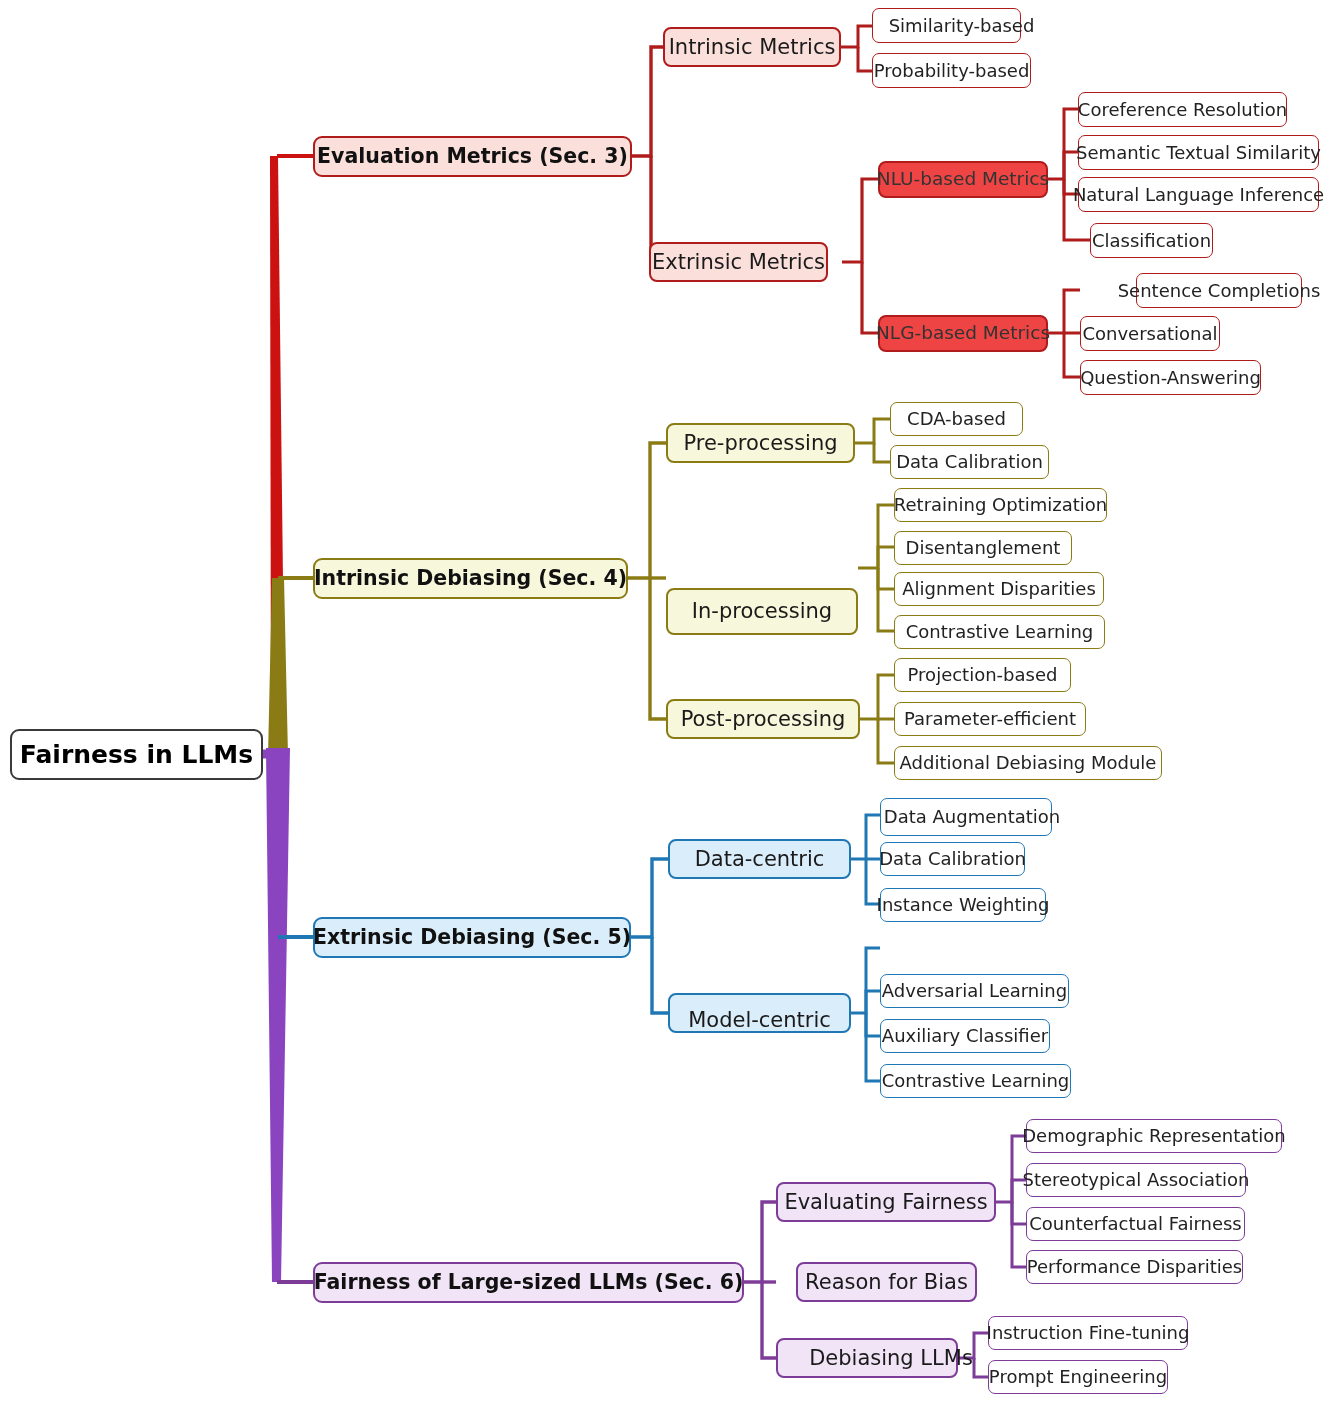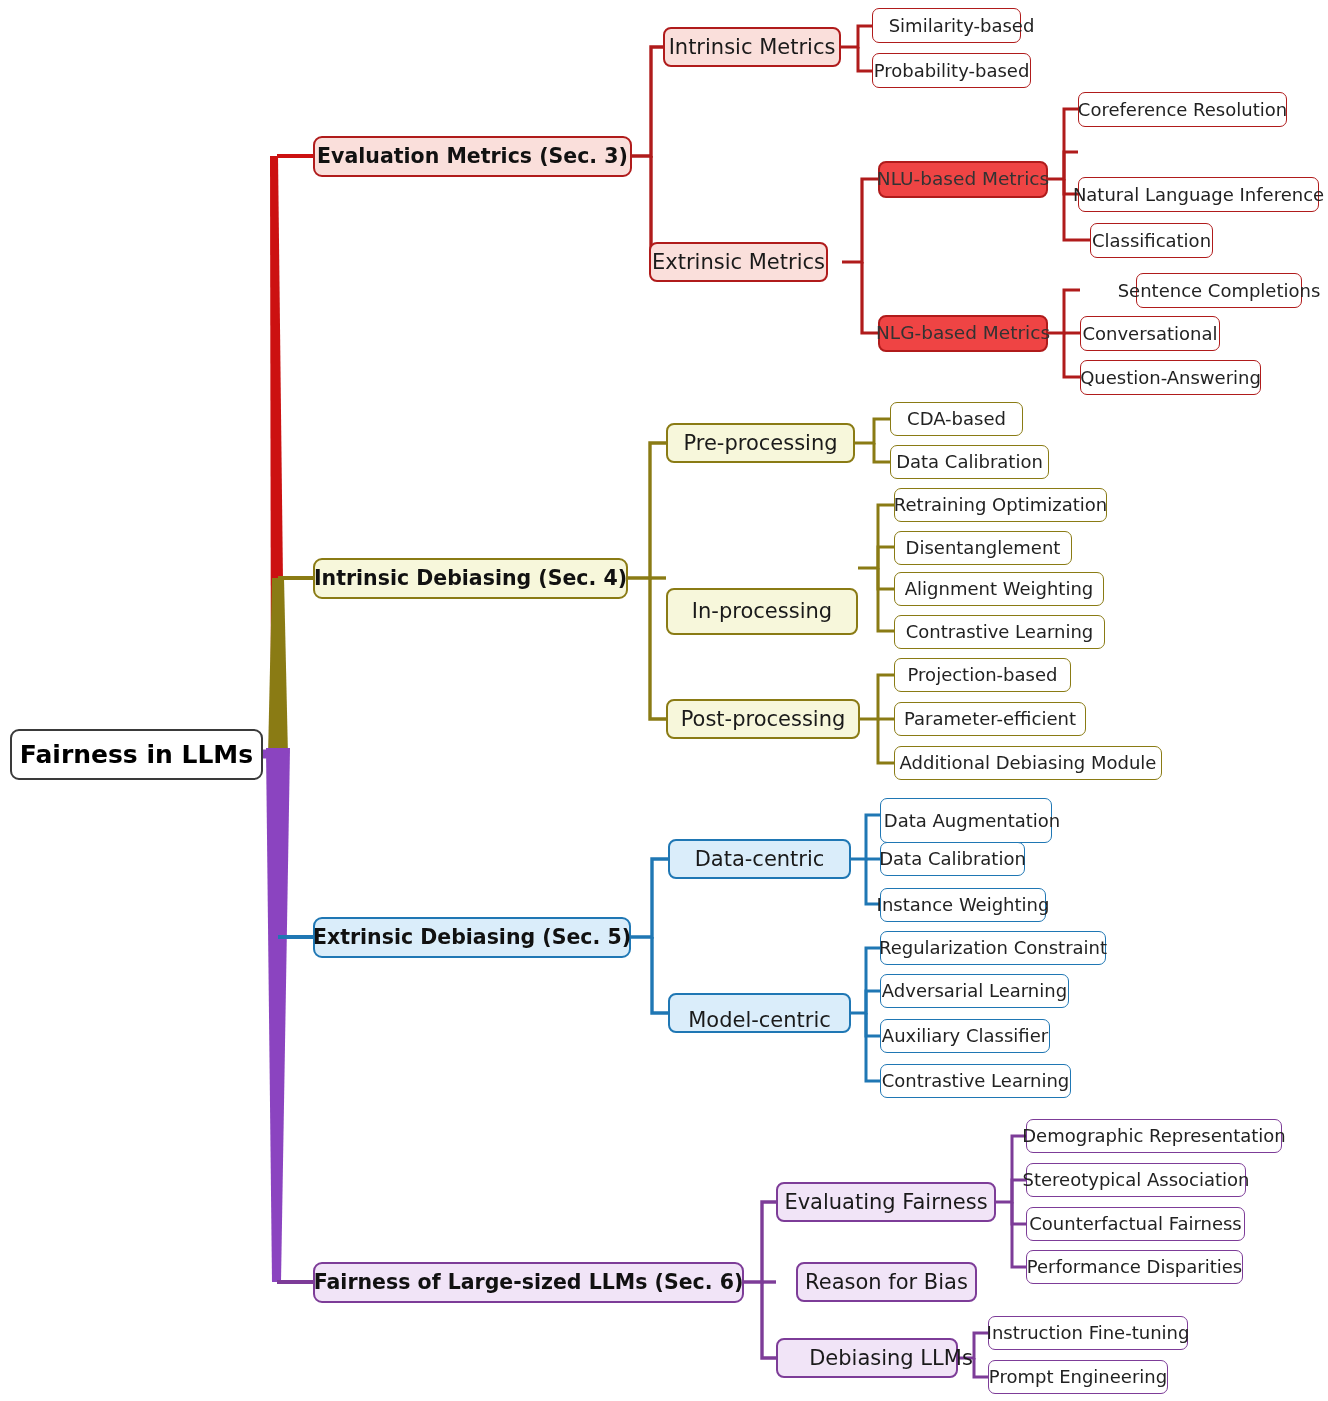--- a/index.html
+++ b/index.html
@@ -134,20 +134,23 @@
   <div class="node n-l2 c-red fill" style="left:649px;top:242px;width:179px;height:40px;">
     <span>Extrinsic Metrics</span>
   </div>
 
   <div class="node n-l2 small c-red fillsoft" style="left:878px;top:161px;width:170px;height:37px;">
     <span>NLU-based Metrics</span>
   </div>
   <div class="node n-leaf c-red" style="left:1078px;top:92px;width:209px;height:35px;">
     <span>Coreference Resolution</span>
   </div>
+  <div class="node n-leaf c-red" style="left:1078px;top:135px;width:241px;height:35px;">
+    <span>Semantic Textual Similarity</span>
+  </div>
   <div class="node n-leaf c-red" style="left:1078px;top:177px;width:241px;height:35px;">
     <span>Natural Language Inference</span>
   </div>
   <div class="node n-leaf c-red" style="left:1090px;top:223px;width:123px;height:35px;">
     <span>Classification</span>
   </div>
 
   <div class="node n-l2 small c-red fillsoft" style="left:878px;top:315px;width:170px;height:37px;">
     <span>NLG-based Metrics</span>
   </div>
@@ -178,21 +181,21 @@
   <div class="node n-l2 c-olive fill" style="left:666px;top:548px;width:192px;height:47px;margin-top:40px;">
     <span>In-processing</span>
   </div>
   <div class="node n-leaf c-olive" style="left:894px;top:488px;width:213px;height:34px;">
     <span>Retraining Optimization</span>
   </div>
   <div class="node n-leaf c-olive" style="left:894px;top:531px;width:178px;height:34px;">
     <span>Disentanglement</span>
   </div>
   <div class="node n-leaf c-olive" style="left:894px;top:572px;width:210px;height:34px;">
-    <span>Alignment Weighting</span>
+    <span>Alignment Disparities</span>
   </div>
   <div class="node n-leaf c-olive" style="left:894px;top:615px;width:211px;height:34px;">
     <span>Contrastive Learning</span>
   </div>
 
   <div class="node n-l2 c-olive fill" style="left:666px;top:699px;width:194px;height:40px;">
     <span>Post-processing</span>
   </div>
   <div class="node n-leaf c-olive" style="left:894px;top:658px;width:177px;height:34px;">
     <span>Projection-based</span>
@@ -204,36 +207,33 @@
     <span>Additional Debiasing Module</span>
   </div>
 
   <div class="node n-l1 c-blue fill" style="left:313px;top:917px;width:318px;height:41px;">
     <span>Extrinsic Debiasing (Sec. 5)</span>
   </div>
 
   <div class="node n-l2 c-blue fill" style="left:668px;top:839px;width:183px;height:40px;">
     <span>Data-centric</span>
   </div>
-  <div class="node n-leaf c-blue" style="left:880px;top:798px;width:172px;height:45px;padding-left:12px;">
+  <div class="node n-leaf c-blue" style="left:880px;top:798px;width:172px;height:38px;padding-left:12px;">
     <span>Data Augmentation</span>
   </div>
   <div class="node n-leaf c-blue" style="left:880px;top:842px;width:145px;height:34px;">
     <span>Data Calibration</span>
   </div>
   <div class="node n-leaf c-blue" style="left:880px;top:888px;width:166px;height:34px;">
     <span>Instance Weighting</span>
   </div>
 
   <div class="node n-l2 c-blue fill" style="left:668px;top:993px;width:183px;height:40px;align-items:flex-end;">
     <span>Model-centric</span>
   </div>
-  <div class="node n-leaf c-blue" style="left:880px;top:931px;width:226px;height:34px;">
-    <span>Regularization Constraint</span>
-  </div>
   <div class="node n-leaf c-blue" style="left:880px;top:974px;width:189px;height:34px;">
     <span>Adversarial Learning</span>
   </div>
   <div class="node n-leaf c-blue" style="left:880px;top:1019px;width:170px;height:34px;">
     <span>Auxiliary Classifier</span>
   </div>
   <div class="node n-leaf c-blue" style="left:880px;top:1064px;width:191px;height:34px;">
     <span>Contrastive Learning</span>
   </div>
 

